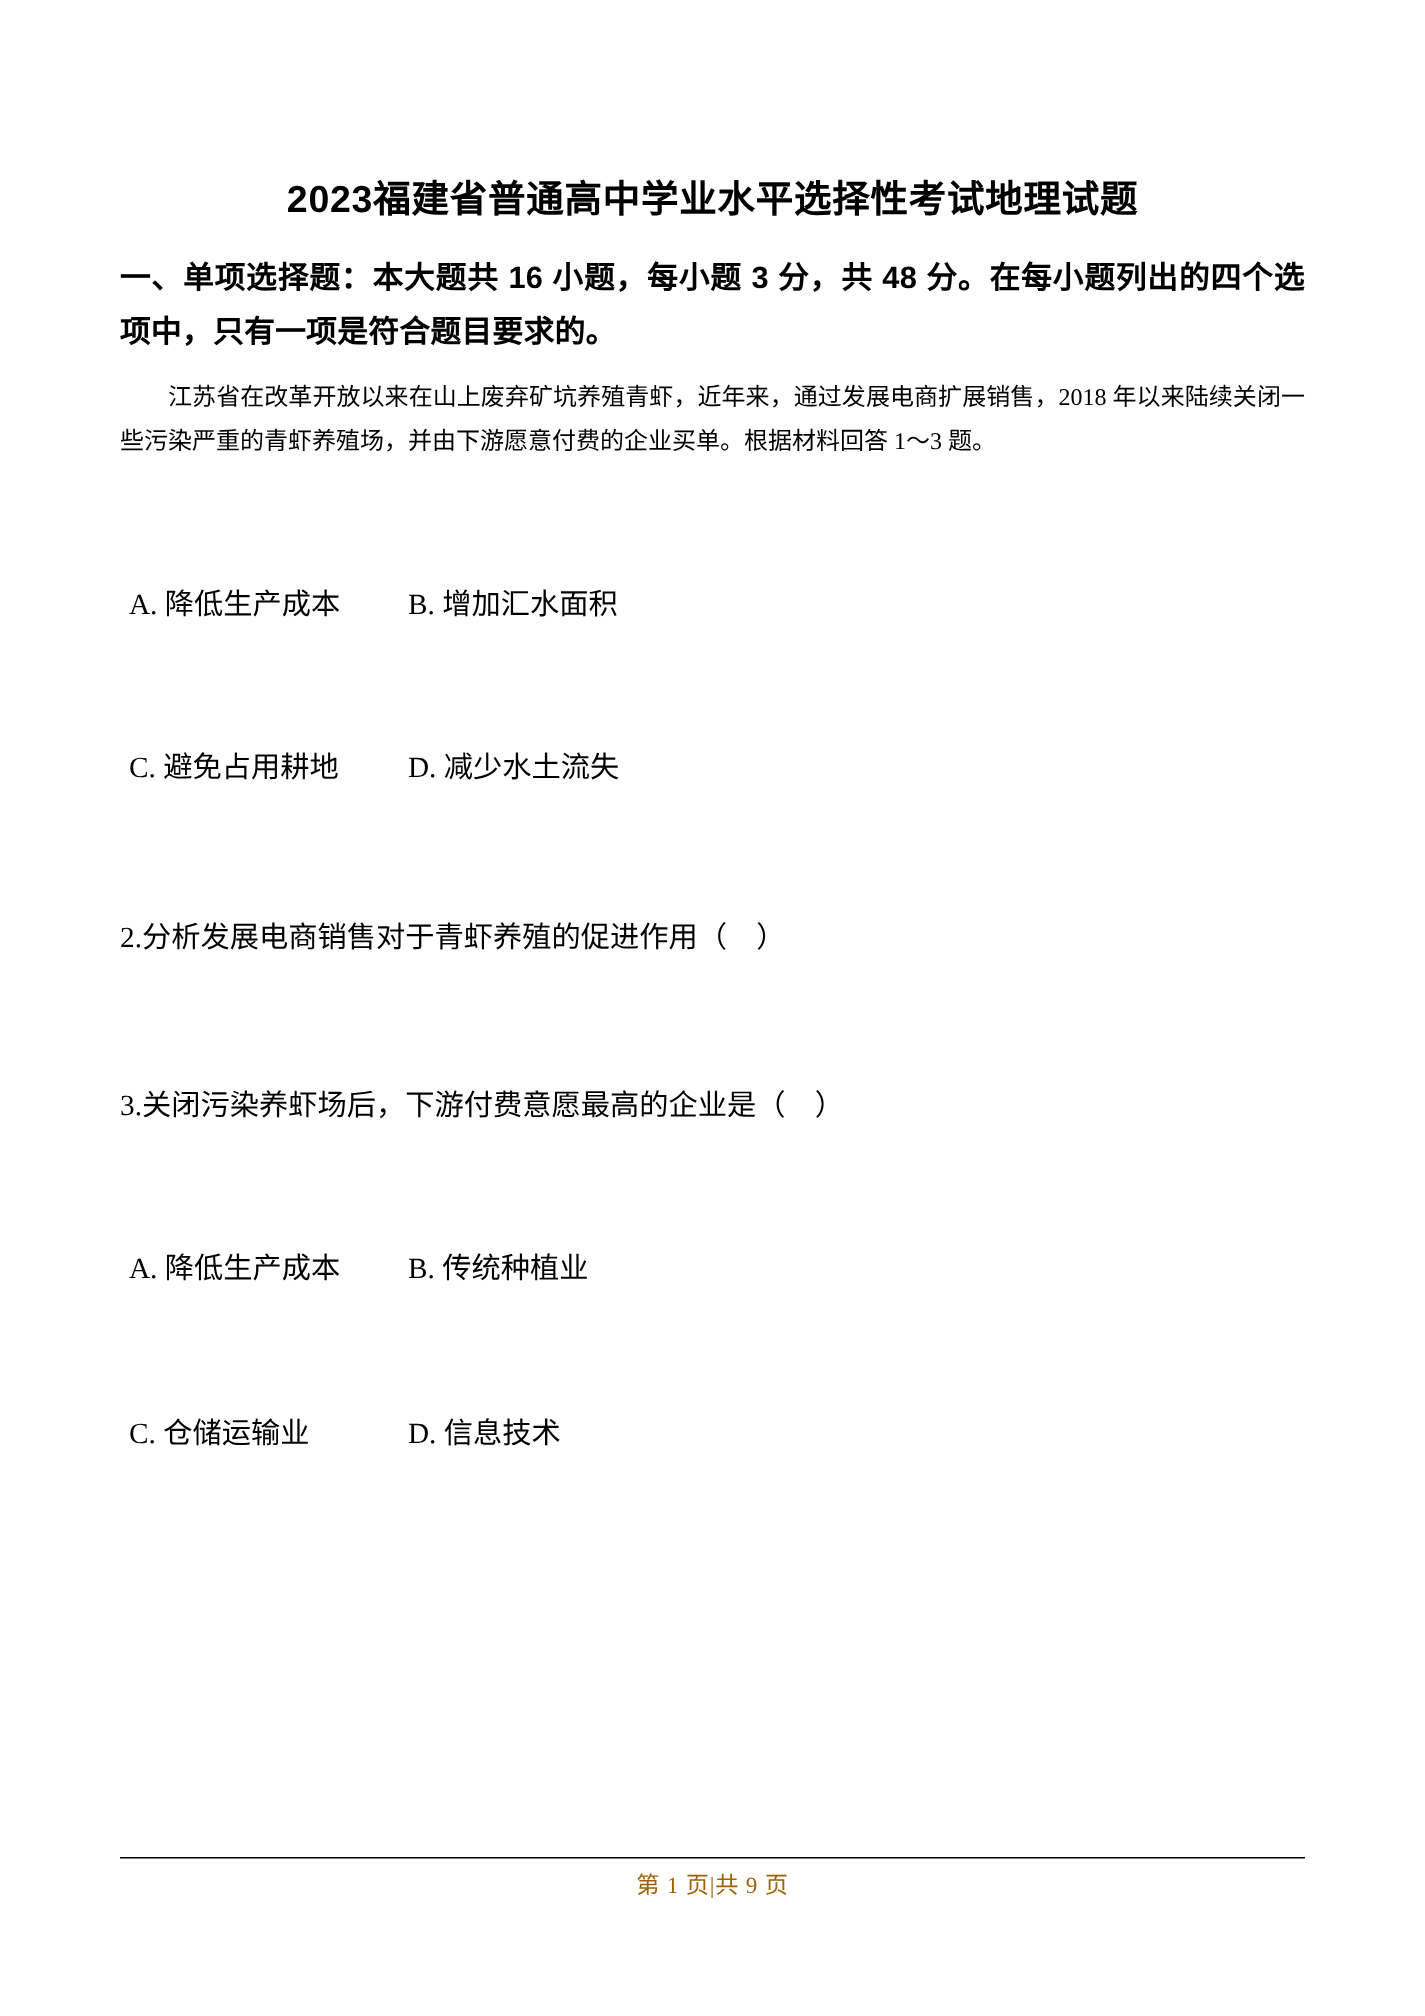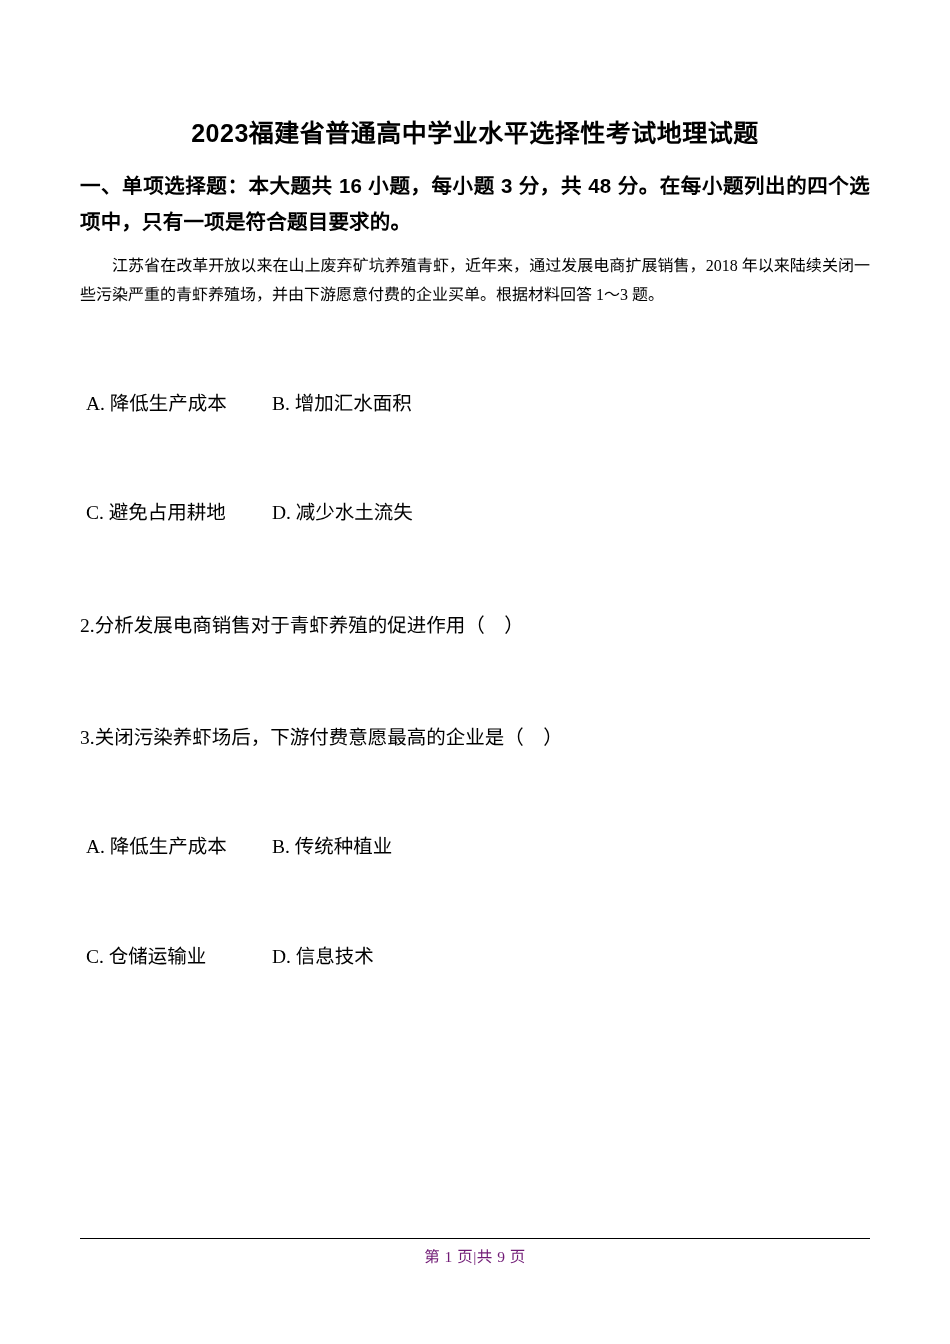--- a/index.html
+++ b/index.html
@@ -91,21 +91,21 @@
     text-align: center;
   }
   .footer-rule {
     width: 790px;
     margin: 0 auto 5px auto;
     border-top: 1px solid #000000;
     height: 0;
   }
   .footer-text {
     font-size: 15.5px;
-    color: #701a75;
+    color: #a16207;
     font-family: "Liberation Serif", "DejaVu Serif", serif;
     letter-spacing: 0.5px;
   }
 </style>
 </head>
 <body>
 
 <div class="page">
 
   <h1 class="doc-title">2023福建省普通高中学业水平选择性考试地理试题</h1>

